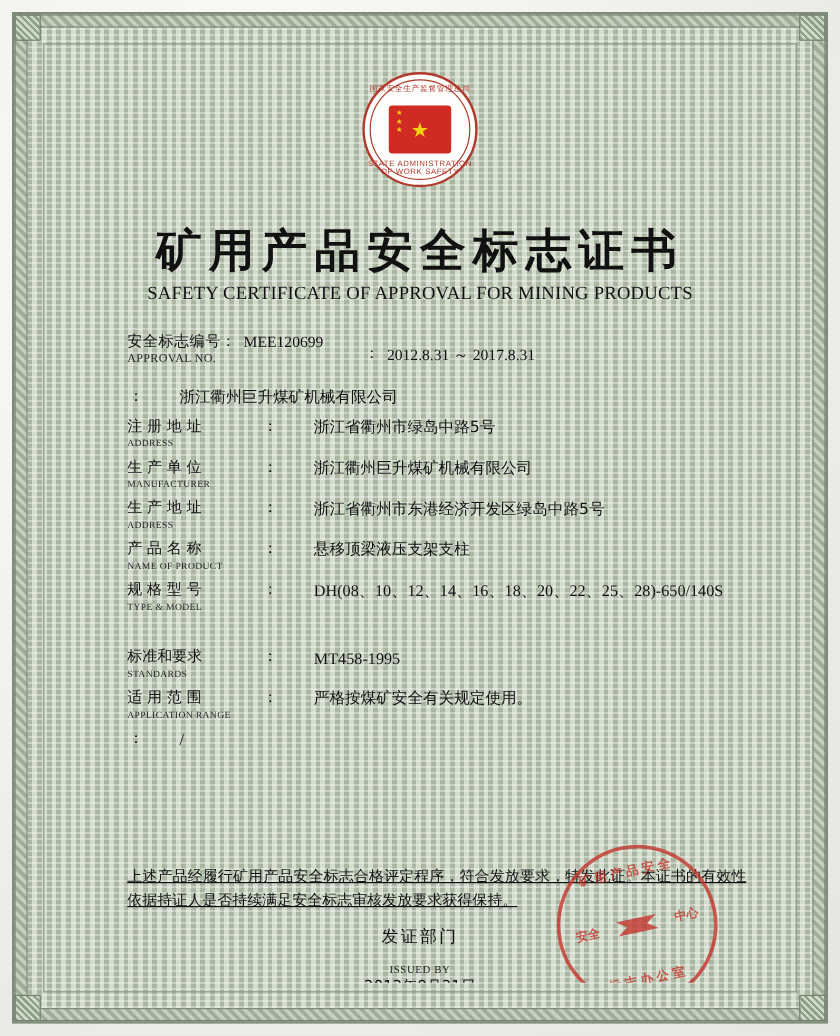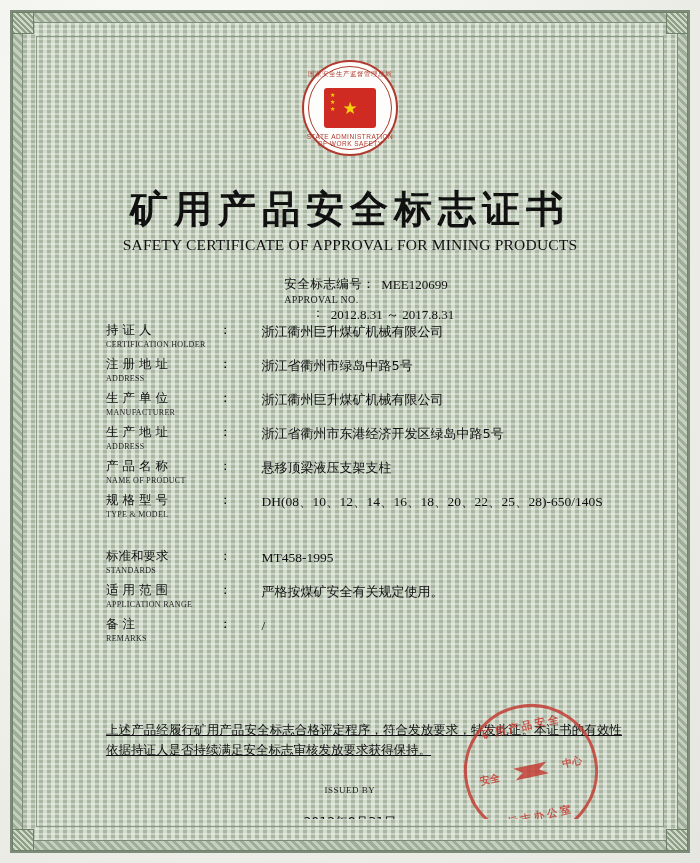--- a/index.html
+++ b/index.html
@@ -106,21 +106,21 @@
   }
   .title-en{
     position:absolute;left:0;right:0;top:192px;text-align:center;
     font-size:15.5px;font-weight:normal;letter-spacing:.2px;color:#111;
     font-family:"Liberation Serif", serif;
   }
 
   
   .hdr{
     position:absolute;left:62px;right:30px;top:232px;
-    display:flex;align-items:center;flex-direction:column;
+    display:flex;align-items:flex-end;
   }
   .lbl{
     font-family:"DejaVu Sans", sans-serif;
     font-size:12.5px;color:#111;letter-spacing:.5px;
   }
   .lbl-en{
     font-family:"Liberation Serif", serif;
     font-size:10px;color:#222;letter-spacing:.3px;text-transform:uppercase;
     margin-top:1px;
   }
@@ -438,24 +438,20 @@
       </div>
       <div class="hdr-right">
         <div class="lbl" style="padding-top:0">：</div>
         <div class="hdr-val">2012.8.31 ～ 2017.8.31</div>
       </div>
     </div>
 
     <div class="fields">
 
       <div class="row">
-        <div class="labels">
-          <div class="cn">持 证 人</div>
-          <div class="en">CERTIFICATION HOLDER</div>
-        </div>
         <div class="colon">：</div>
         <div class="value">浙江衢州巨升煤矿机械有限公司</div>
       </div>
 
       <div class="row">
         <div class="labels">
           <div class="cn">注 册 地 址</div>
           <div class="en">ADDRESS</div>
         </div>
         <div class="colon">：</div>
@@ -512,33 +508,30 @@
       <div class="row">
         <div class="labels">
           <div class="cn">适 用 范 围</div>
           <div class="en">APPLICATION RANGE</div>
         </div>
         <div class="colon">：</div>
         <div class="value">严格按煤矿安全有关规定使用。</div>
       </div>
 
       <div class="row">
-        <div class="labels">
-          <div class="cn">备 注</div>
-          <div class="en">REMARKS</div>
-        </div>
         <div class="colon">：</div>
         <div class="value latin">/</div>
       </div>
 
     </div>
 
     <div class="para">上述产品经履行矿用产品安全标志合格评定程序，符合发放要求，特发此证。本证书的有效性依据持证人是否持续满足安全标志审核发放要求获得保持。</div>
 
     <div class="issued">
+      <div class="cn">发证部门</div>
       <div class="en">ISSUED BY</div>
     </div>
 
     <div class="date">2012年8月31日</div>
 
     <div class="seal">
       <div class="seal-top-text">矿用产品安全</div>
       <div class="seal-mid-left">安全</div>
       <div class="seal-mid-right">中心</div>
       <div class="seal-star2"></div>

